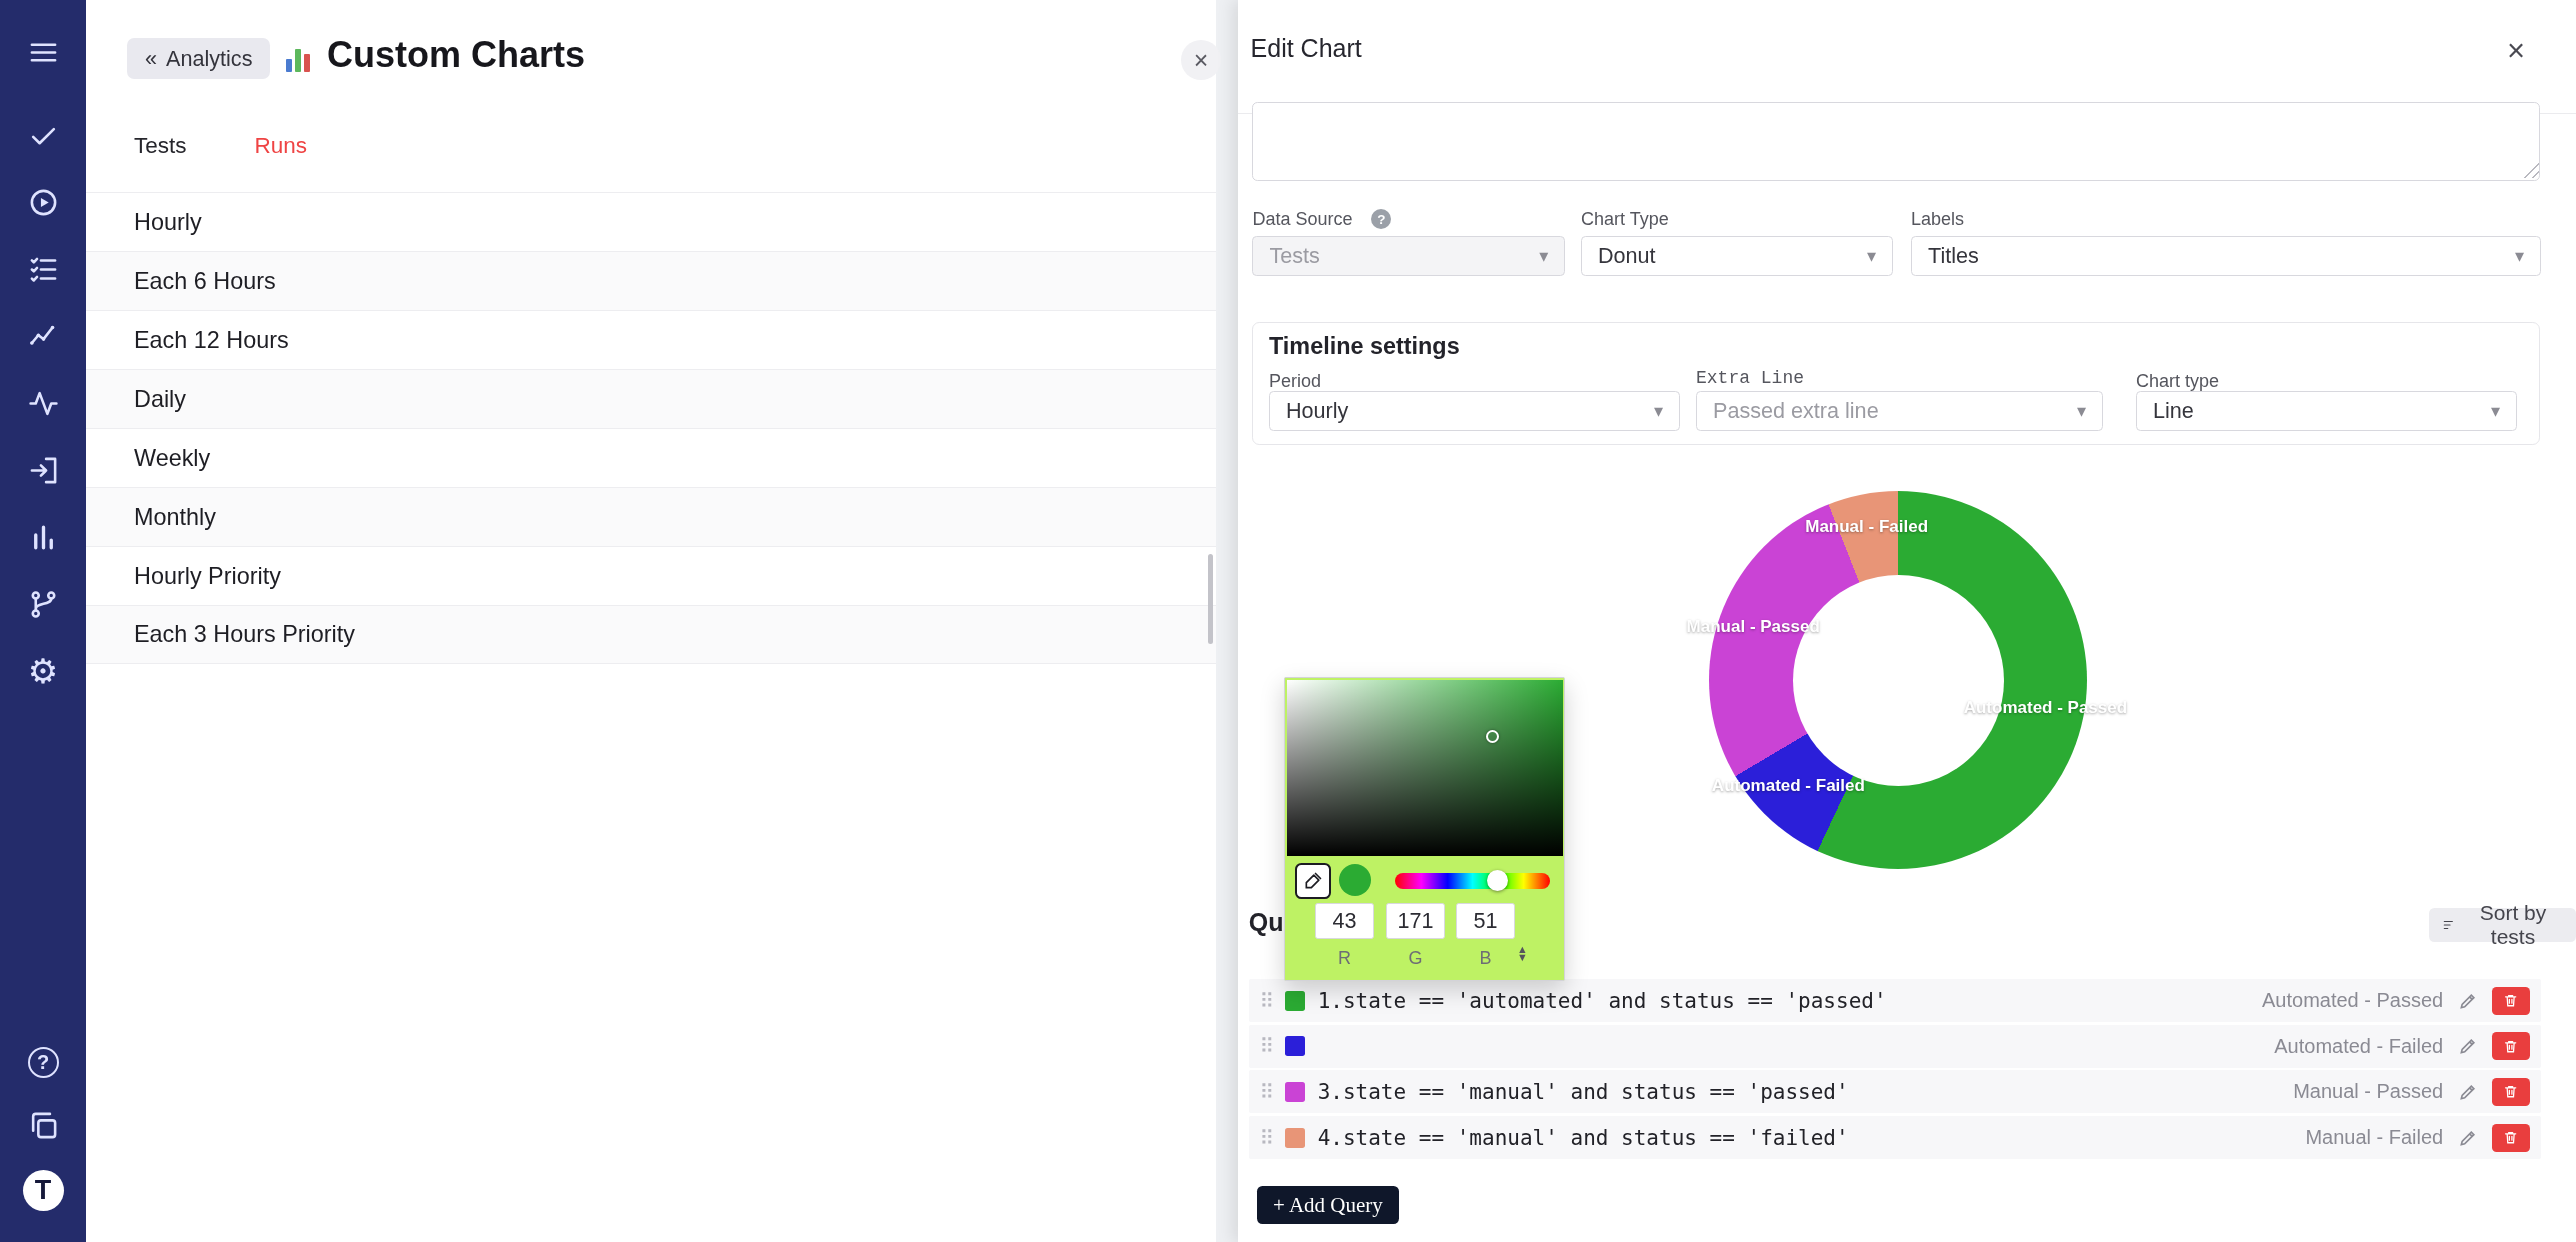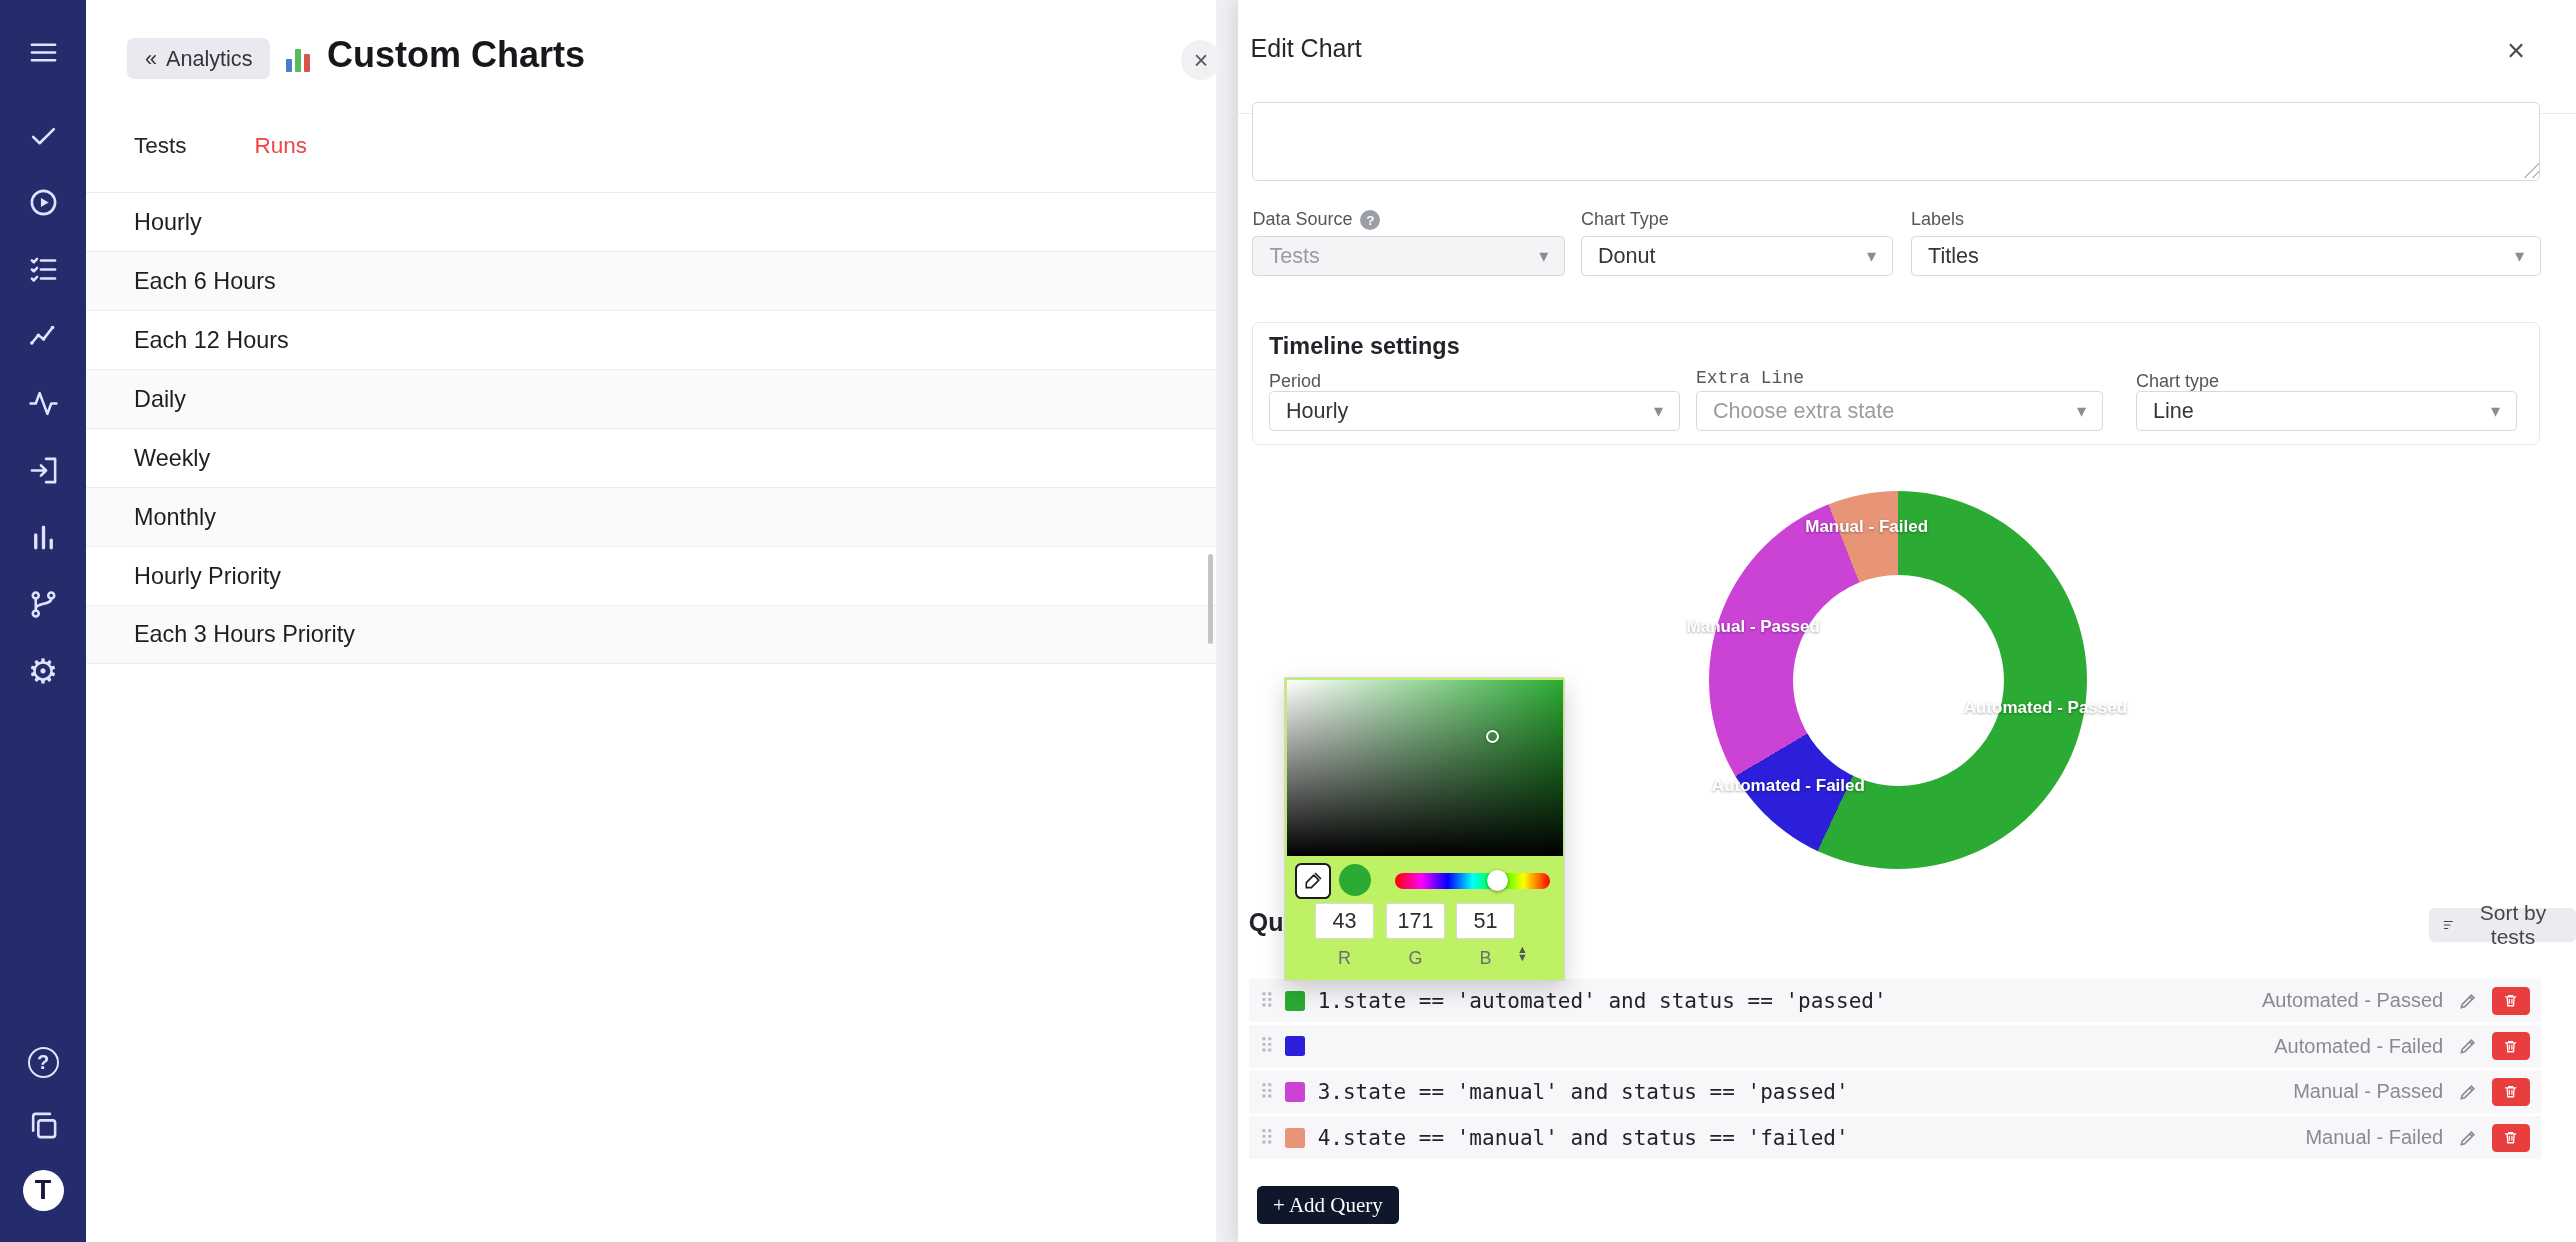--- a/index.html
+++ b/index.html
@@ -47,21 +47,21 @@
   .ep-header { position:absolute; left:0; top:0; width:100%; height:114px; border-bottom:0.9px solid #ebebee; }
   .ep-title { position:absolute; left:12.6px; top:34px; font-size:25px; color:#26262e; }
   .ep-close { position:absolute; right:40px; top:31px; width:40px; height:40px; border:none; background:transparent;
               font-size:31px; color:#4a4a52; cursor:pointer; }
   .ep-textarea { position:absolute; left:14.4px; top:102px; width:1288px; height:79px; border:0.9px solid #d8d8de;
                  border-radius:5.4px; resize:none; font-size:21.6px; padding:9px 12.6px; font-family:inherit; color:#333;}
   .ta-grip { position:absolute; left:1283px; top:160px; width:18px; height:18px; pointer-events:none;
              background:repeating-linear-gradient(135deg, transparent 0 3.6px, #b9b9c0 3.6px 5.4px); 
              clip-path:polygon(100% 0, 100% 100%, 0 100%); }
 
-  .field-label { position:absolute; font-size:18px; color:#55565e; display:flex; align-items:flex-end; gap:8px;}
+  .field-label { position:absolute; font-size:18px; color:#55565e; display:flex; align-items:flex-start; gap:19px;}
   .help-q { width:20px; height:20px; background:#9ba0a8; color:#fff; border-radius:50%; font-size:13.5px;
             display:inline-flex; align-items:center; justify-content:center; font-weight:bold; cursor:pointer;}
   .select { position:absolute; height:40px; border:0.9px solid #d8d8de; border-radius:4.5px; background:#fff;
             display:flex; align-items:center; padding:0 16px; font-size:21.6px; color:#35353c; cursor:pointer;}
   .select .caret { margin-left:auto; color:#8b8b93; font-size:18px; }
   .select.disabled { background:#f4f4f6; color:#9b9ba2; cursor:default; }
   .select .ph { color:#9b9ba2; }
 
   .timeline-box { position:absolute; left:14.4px; top:322px; width:1288px; height:123px;
                   border:0.9px solid #e6e6ea; border-radius:7.2px; }
@@ -280,21 +280,21 @@
   <div class="timeline-box"></div>
   <span class="tl-title">Timeline settings</span>
   <span class="field-label" style="left:31px; top:371px;">Period</span>
   <span class="field-label" style="left:458px; top:368px;font-family:Liberation Mono, monospace;">Extra Line</span>
   <span class="field-label" style="left:898px; top:371px;">Chart type</span>
   <div class="select" style="left:31px; top:391px; width:411px;">
     <span>Hourly</span>
       <span class="caret">▾</span>
   </div>
   <div class="select" style="left:458px; top:391px; width:407px;">
-    <span class="ph">Choose extra state</span>
+    <span class="ph">Passed extra line</span>
       <span class="caret">▾</span>
   </div>
   <div class="select" style="left:898px; top:391px; width:381px;">
     <span>Line</span>
       <span class="caret">▾</span>
   </div>
 
   <div class="donut-wrap">
     <div class="donut" style="background: conic-gradient(rgb(43, 171, 51) 0%, rgb(43, 171, 51) 57%, rgb(43, 31, 217) 57%, rgb(43, 31, 217) 66.5%, rgb(202, 67, 213) 66.5%, rgb(202, 67, 213) 94%, rgb(232, 149, 119) 94%, rgb(232, 149, 119) 100%);"></div>
     <div class="donut-hole"></div>

